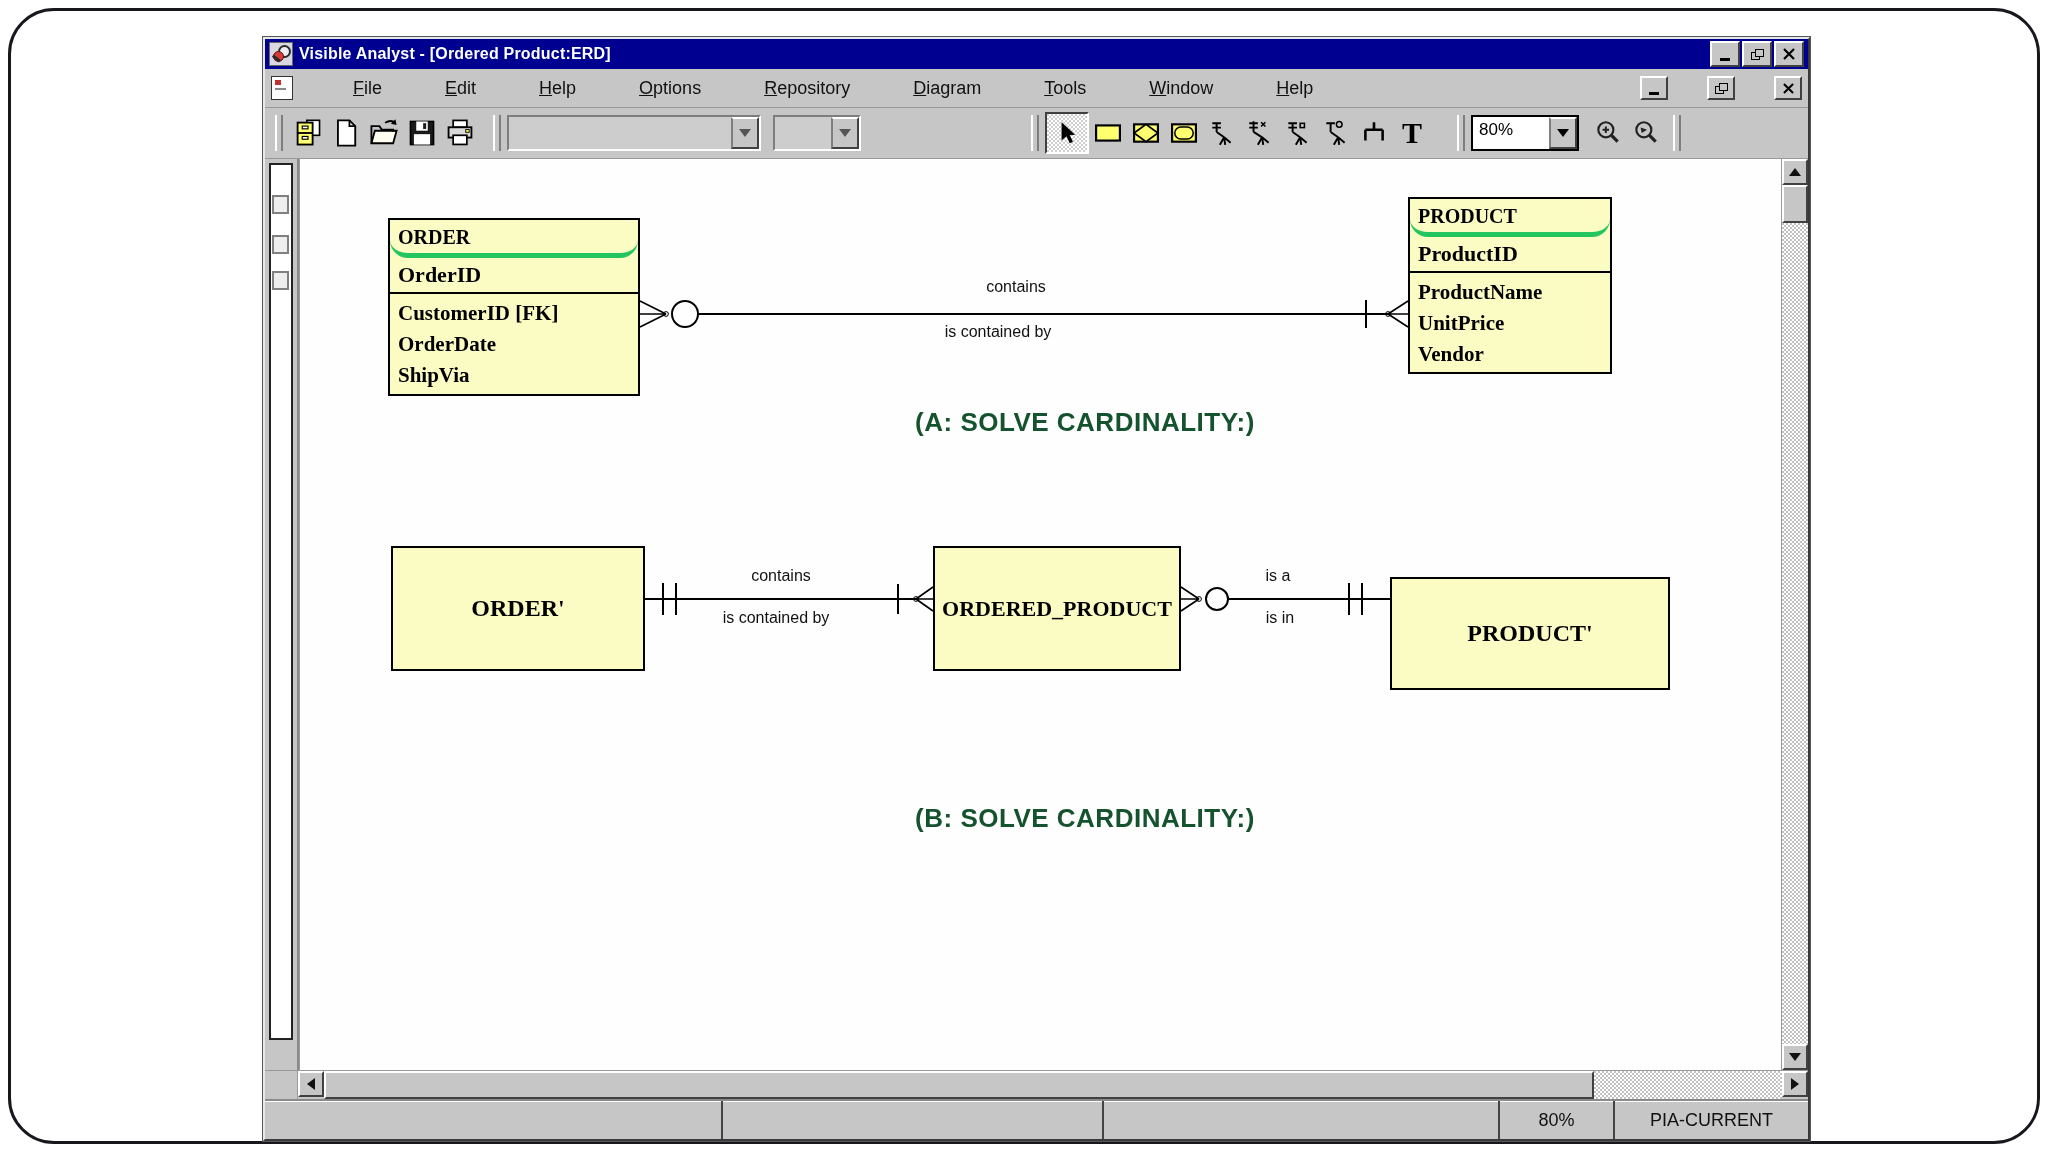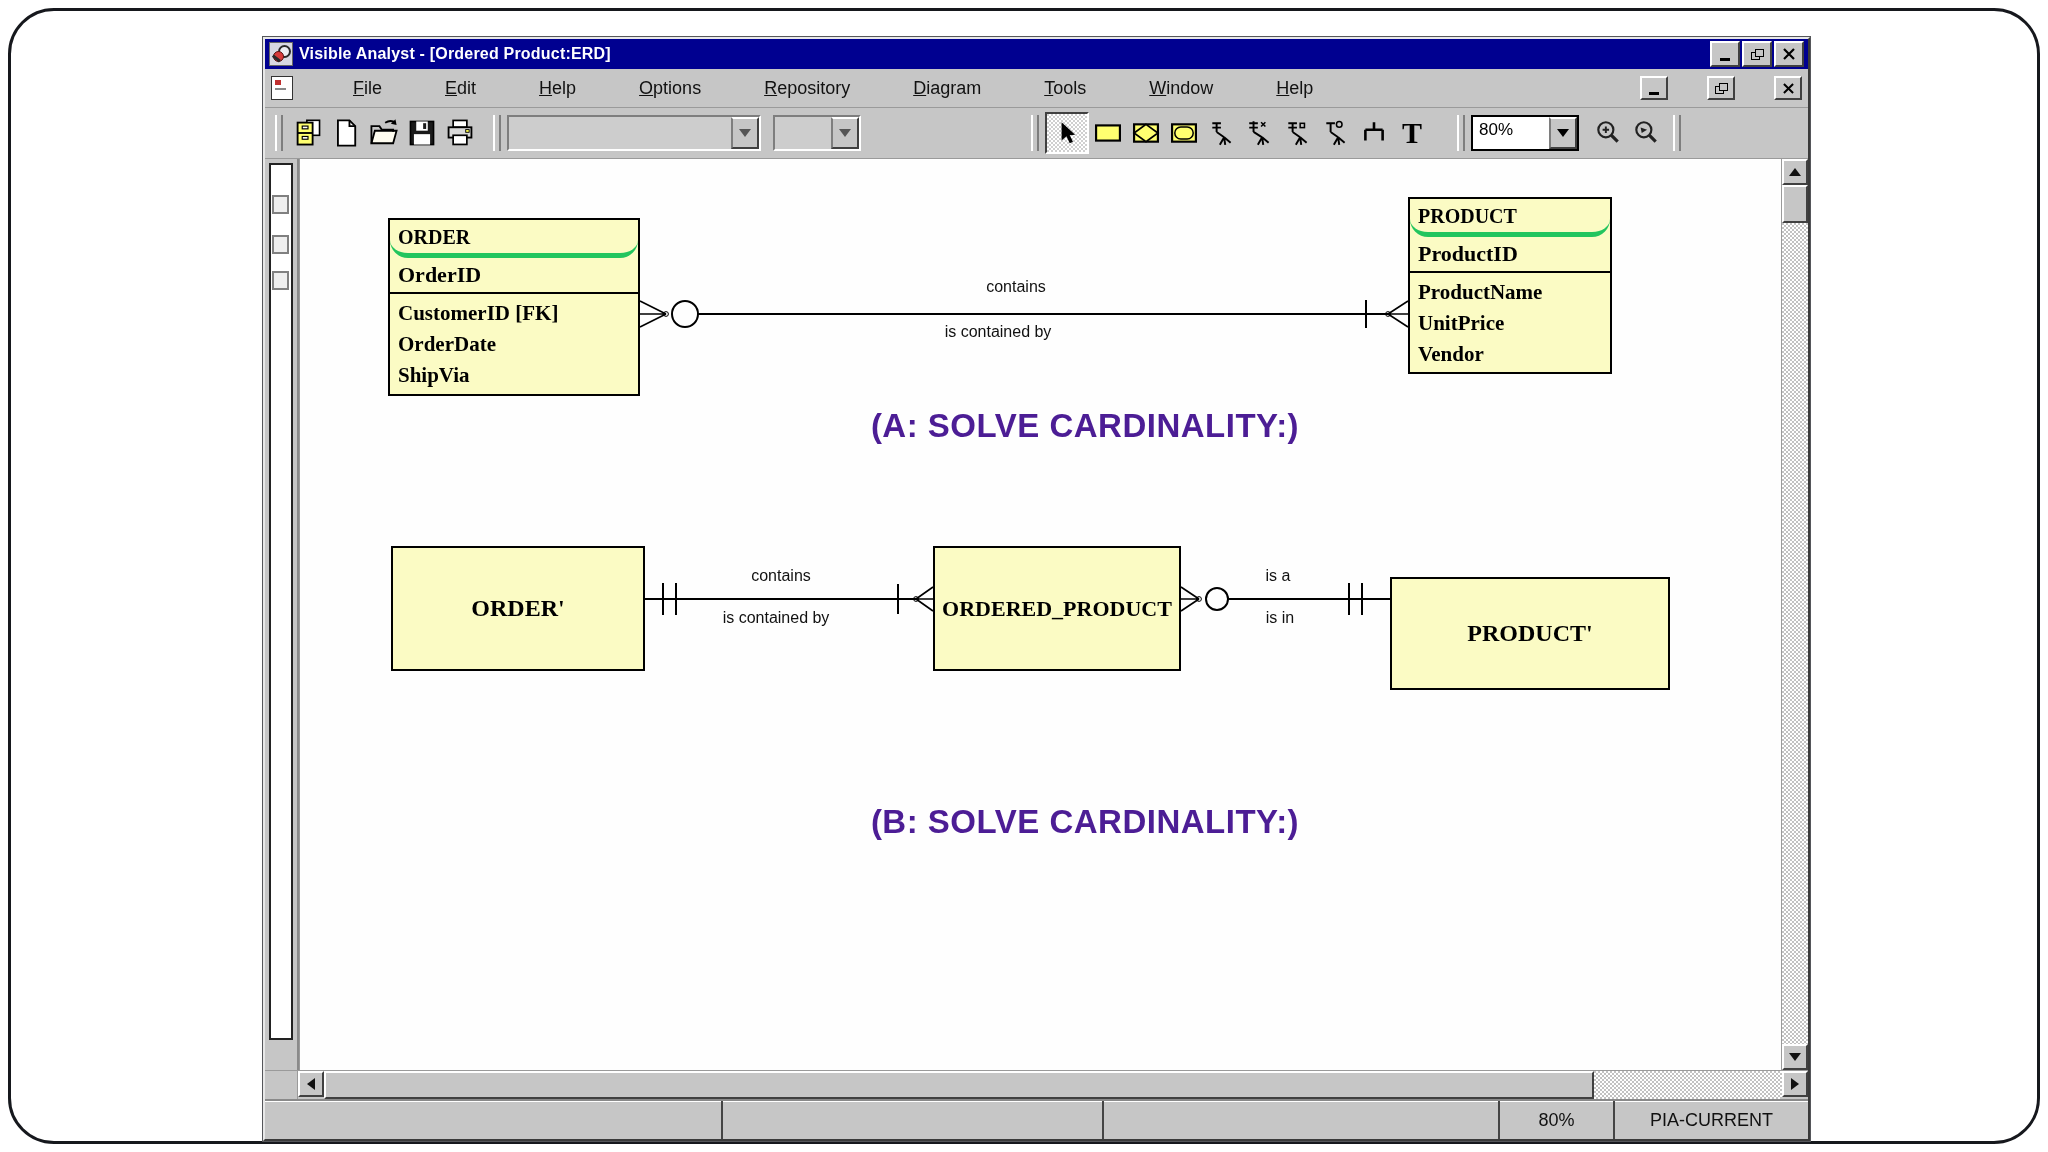--- a/index.html
+++ b/index.html
@@ -73,21 +73,21 @@
   .status-cell{border-right:2px solid #444;display:flex;align-items:center;justify-content:center;box-sizing:border-box;}
   
   .entity{position:absolute;background:#fbfbc4;border:2px solid #000;box-sizing:border-box;
     font-family:"Liberation Serif",serif;font-weight:bold;color:#000;}
   .entity .hdr{font-size:20px;padding:6px 0 4px 8px;border-bottom:5px solid #22c55e;border-radius:18px;}
   .entity .keyrow{font-size:22px;padding:4px 16px 4px 8px;border-bottom:2px solid #000;}
   .entity .attrs{padding:4px 0 2px 8px;}
   .entity .attr{font-size:21px;line-height:31px;}
   .entity.simple{display:flex;align-items:center;justify-content:center;font-size:24px;}
   .rel-label{position:absolute;font-size:16px;color:#111;transform:translateX(-50%);white-space:nowrap;}
-  .erd-heading{position:absolute;transform:translateX(-50%);font-weight:bold;font-size:33px;color:#4c1d95;white-space:nowrap;letter-spacing:.5px;}
+  .erd-heading{position:absolute;transform:translateX(-50%);font-weight:bold;font-size:26px;color:#14532d;white-space:nowrap;letter-spacing:.5px;}
   svg.rel{position:absolute;overflow:visible;}
   svg.rel line,svg.rel circle,svg.rel path{stroke:#000;fill:none;}
 </style>
 </head>
 <body>
 
 <div class="outer-frame">
   <div class="app-window">
 
     <div class="titlebar">

